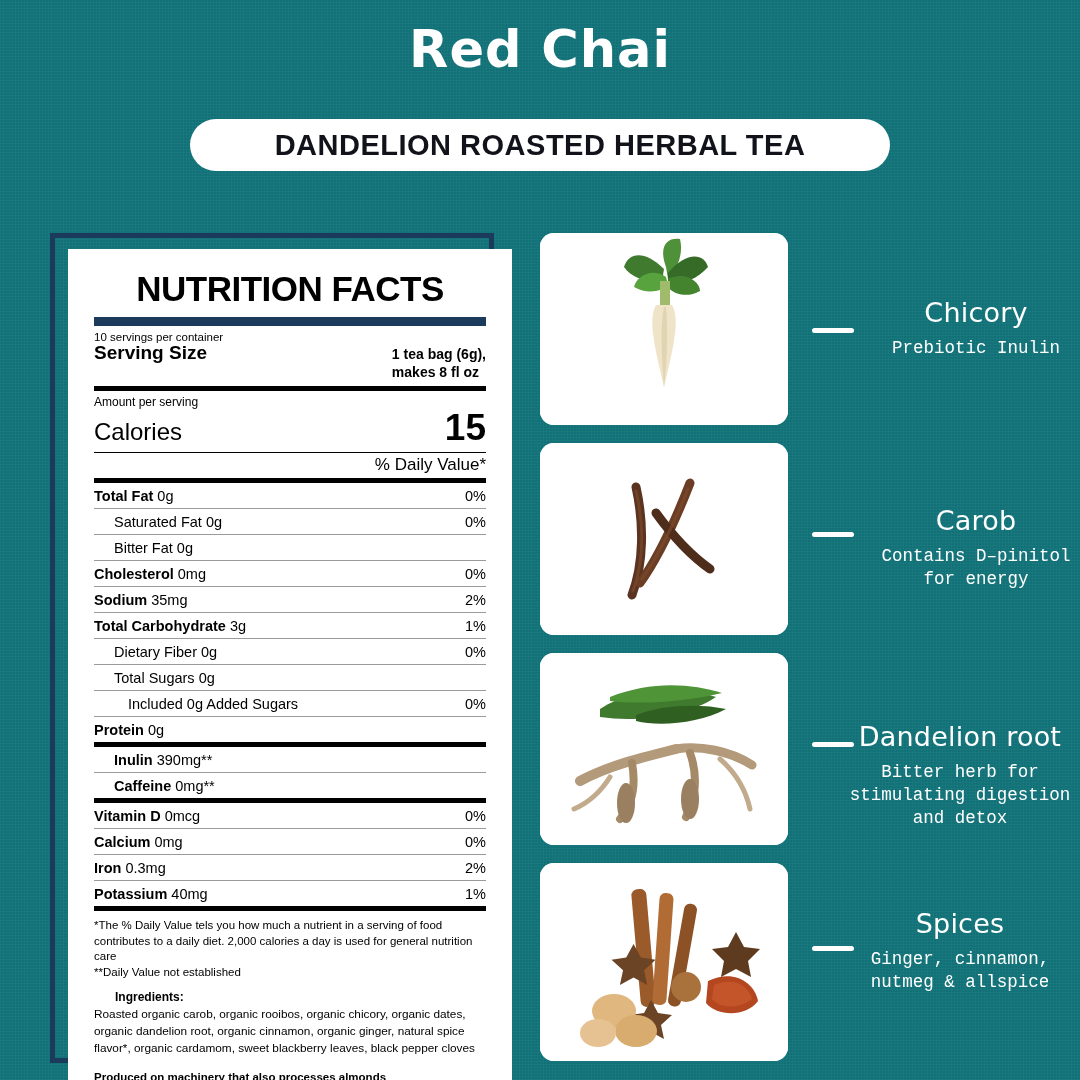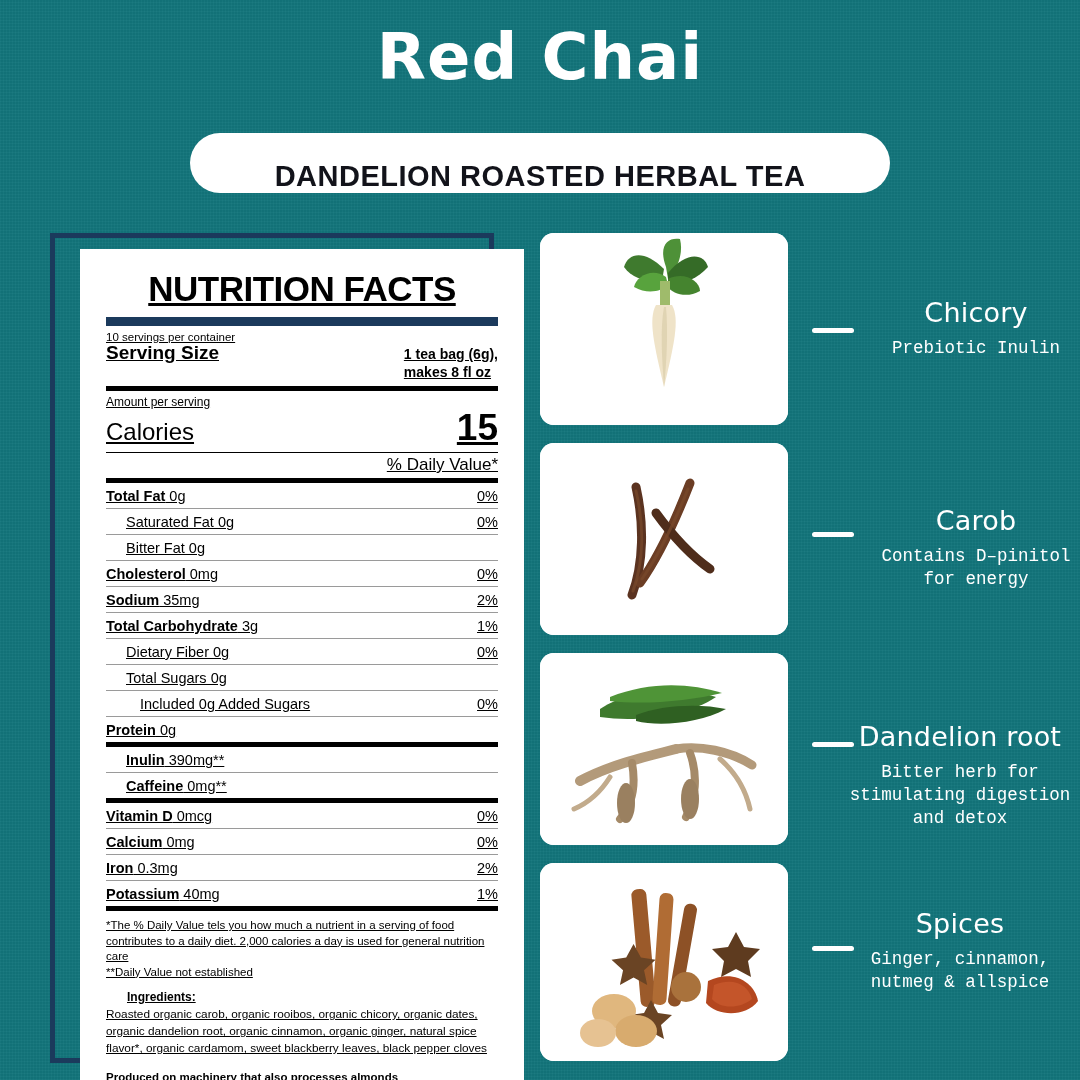--- a/index.html
+++ b/index.html
@@ -16,56 +16,55 @@
       repeating-linear-gradient(0deg, rgba(255,255,255,0.022) 0px, rgba(255,255,255,0.022) 1px, rgba(0,0,0,0.02) 1px, rgba(0,0,0,0.02) 3px),
       repeating-linear-gradient(90deg, rgba(255,255,255,0.02) 0px, rgba(255,255,255,0.02) 1px, rgba(0,0,0,0.02) 1px, rgba(0,0,0,0.02) 3px),
       #12757b;
   }
 
   
   .title {
     position: absolute; top: 20px; left: 0; width: 1080px;
     text-align: center;
     color: #ffffff;
-    font-size: 64px;
+    font-size: 51px;
     font-weight: bold;
     letter-spacing: 1px;
     font-family: "DejaVu Sans", sans-serif;
   }
   .subtitle-pill {
-    position: absolute; top: 133px; left: 190px;
-    width: 700px; height: 60px;
+    position: absolute; top: 119px; left: 190px;
+    width: 700px; height: 52px;
     background: #ffffff;
     border-radius: 34px;
-    display: flex; align-items: flex-end; justify-content: center;
+    display: flex; align-items: center; justify-content: center;
   }
   .subtitle-pill span {
     color: #12131a;
     font-size: 29px;
     font-weight: bold;
     letter-spacing: 0.5px;
     font-family: "Liberation Sans", sans-serif;
   }
 
   
   .nf-shadow {
     position: absolute;
     left: 50px; top: 233px;
     width: 444px; height: 830px;
     border: 5px solid #1b3a5c;
     background: transparent;
   }
   .nf-card {
     position: absolute;
-    left: 80px; top: 249px;
+    left: 68px; top: 249px;
     width: 444px; height: 831px;
     background: #ffffff;
     padding: 14px 26px 8px 26px;
     color: #000;
-    text-decoration: underline;
   }
   .nf-title {
     font-size: 35px;
     font-weight: bold;
     letter-spacing: -0.5px;
     text-align: center;
     padding: 6px 0 2px 0;
     font-family: "Liberation Sans", sans-serif;
   }
   .rule-thick { border-bottom: 9px solid #1b3a5c; margin: 6px 0 0 0; }

